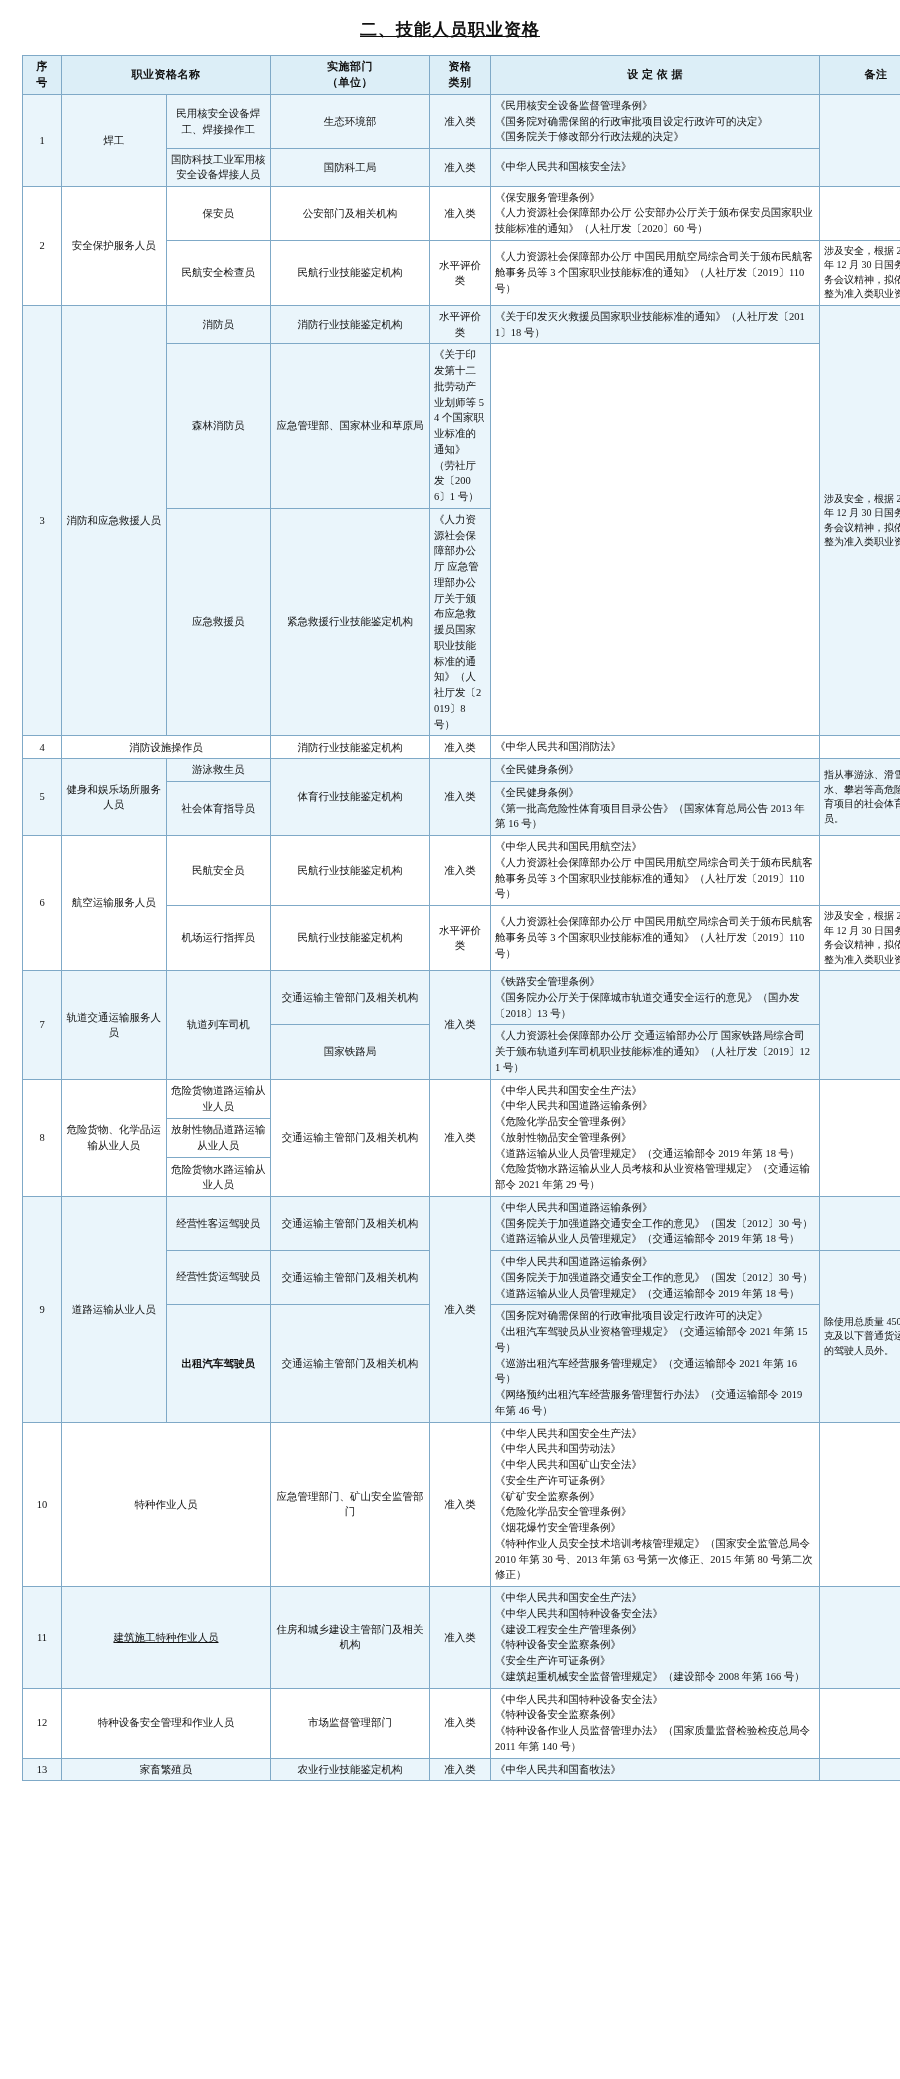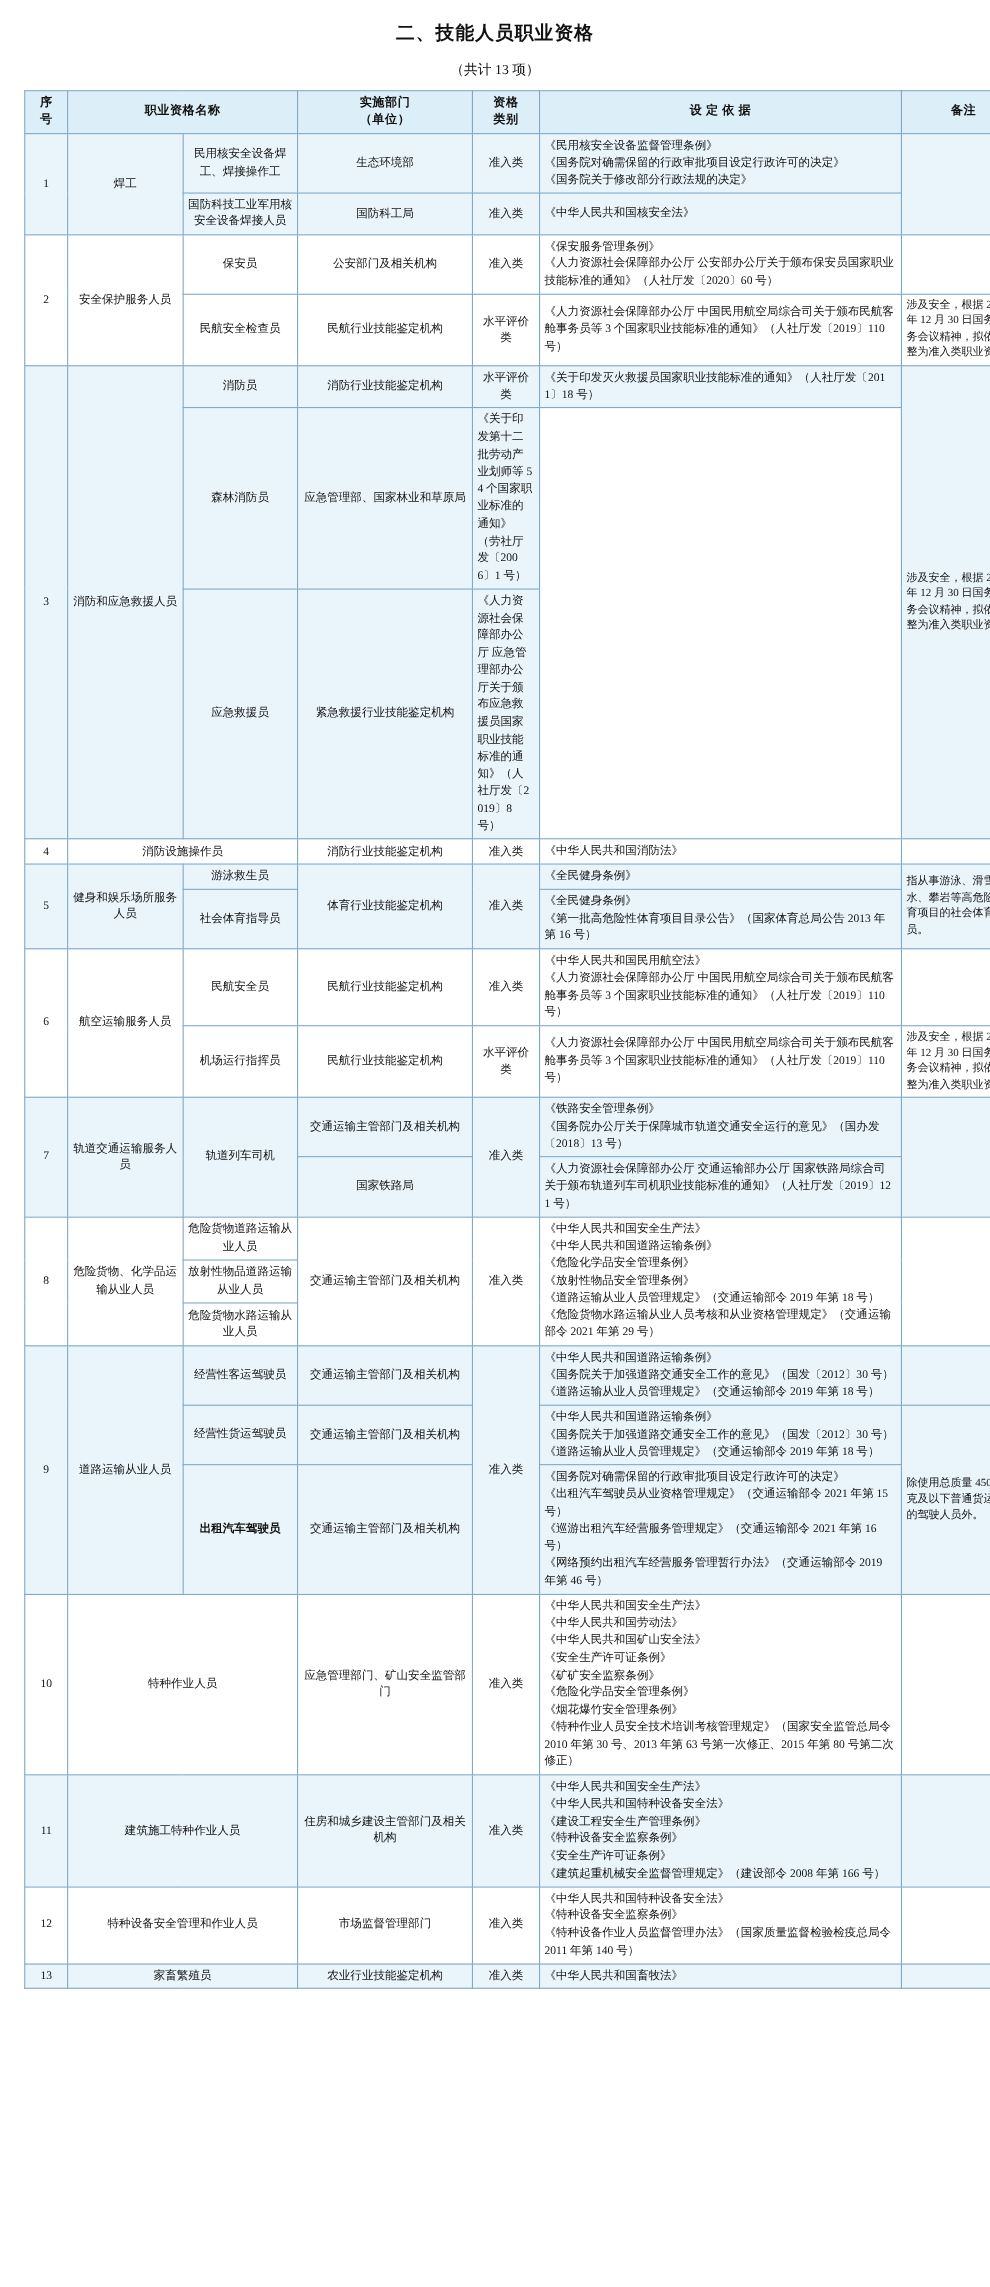--- a/index.html
+++ b/index.html
@@ -8,20 +8,21 @@
     font-family:"Liberation Serif","DejaVu Serif",serif;
     color:#111111;
   }
   .page{width:900px;box-sizing:border-box;padding:10px 22px 18px 22px;}
   .doc-title{
     text-align:center;
     font-size:17px;
     font-weight:bold;
     letter-spacing:1px;
     margin:8px 0 14px 0;
+    text-decoration:underline;
   }
   .doc-subtitle{
     text-align:center;
     font-size:12.5px;
     margin:0 0 10px 0;
   }
   table.main{
     border-collapse:collapse;
     width:856px;
     table-layout:fixed;
@@ -57,21 +58,20 @@
   .grp{text-align:center;font-weight:normal;}
   .sub{text-align:center;}
   .tight{line-height:1.5;}
 </style>
 </head>
 <body>
 
 <div class="page">
 
   <div class="doc-title">二、技能人员职业资格</div>
-  <div class="doc-subtitle">（共计 13 项）</div>
 
   <table class="main">
     <thead>
       <tr>
         <th class="c-no">
           <div>序</div>
           <div>号</div>
         </th>
         <th class="c-name" colspan="2">职业资格名称</th>
         <th class="c-dept">
@@ -288,21 +288,21 @@
             <div>《安全生产许可证条例》</div>
             <div>《矿矿安全监察条例》</div>
             <div>《危险化学品安全管理条例》</div>
             <div>《烟花爆竹安全管理条例》</div>
             <div>《特种作业人员安全技术培训考核管理规定》（国家安全监管总局令 2010 年第 30 号、2013 年第 63 号第一次修正、2015 年第 80 号第二次修正）</div>
           </td>
           <td class="c-remark remark"></td>
         </tr>
         <tr class="band-a">
           <td class="c-no center" rowspan="1">11</td>
-          <td class="grp" rowspan="1" colspan="2" style="width: 200px;">建筑施工特种作业人员</td>
+          <td class="grp" rowspan="1" colspan="2" style="width: 200px; text-decoration: underline;">建筑施工特种作业人员</td>
           <td class="c-dept">住房和城乡建设主管部门及相关机构</td>
           <td class="c-type">准入类</td>
           <td class="c-basis basis tight">
             <div>《中华人民共和国安全生产法》</div>
             <div>《中华人民共和国特种设备安全法》</div>
             <div>《建设工程安全生产管理条例》</div>
             <div>《特种设备安全监察条例》</div>
             <div>《安全生产许可证条例》</div>
             <div>《建筑起重机械安全监督管理规定》（建设部令 2008 年第 166 号）</div>
           </td>

